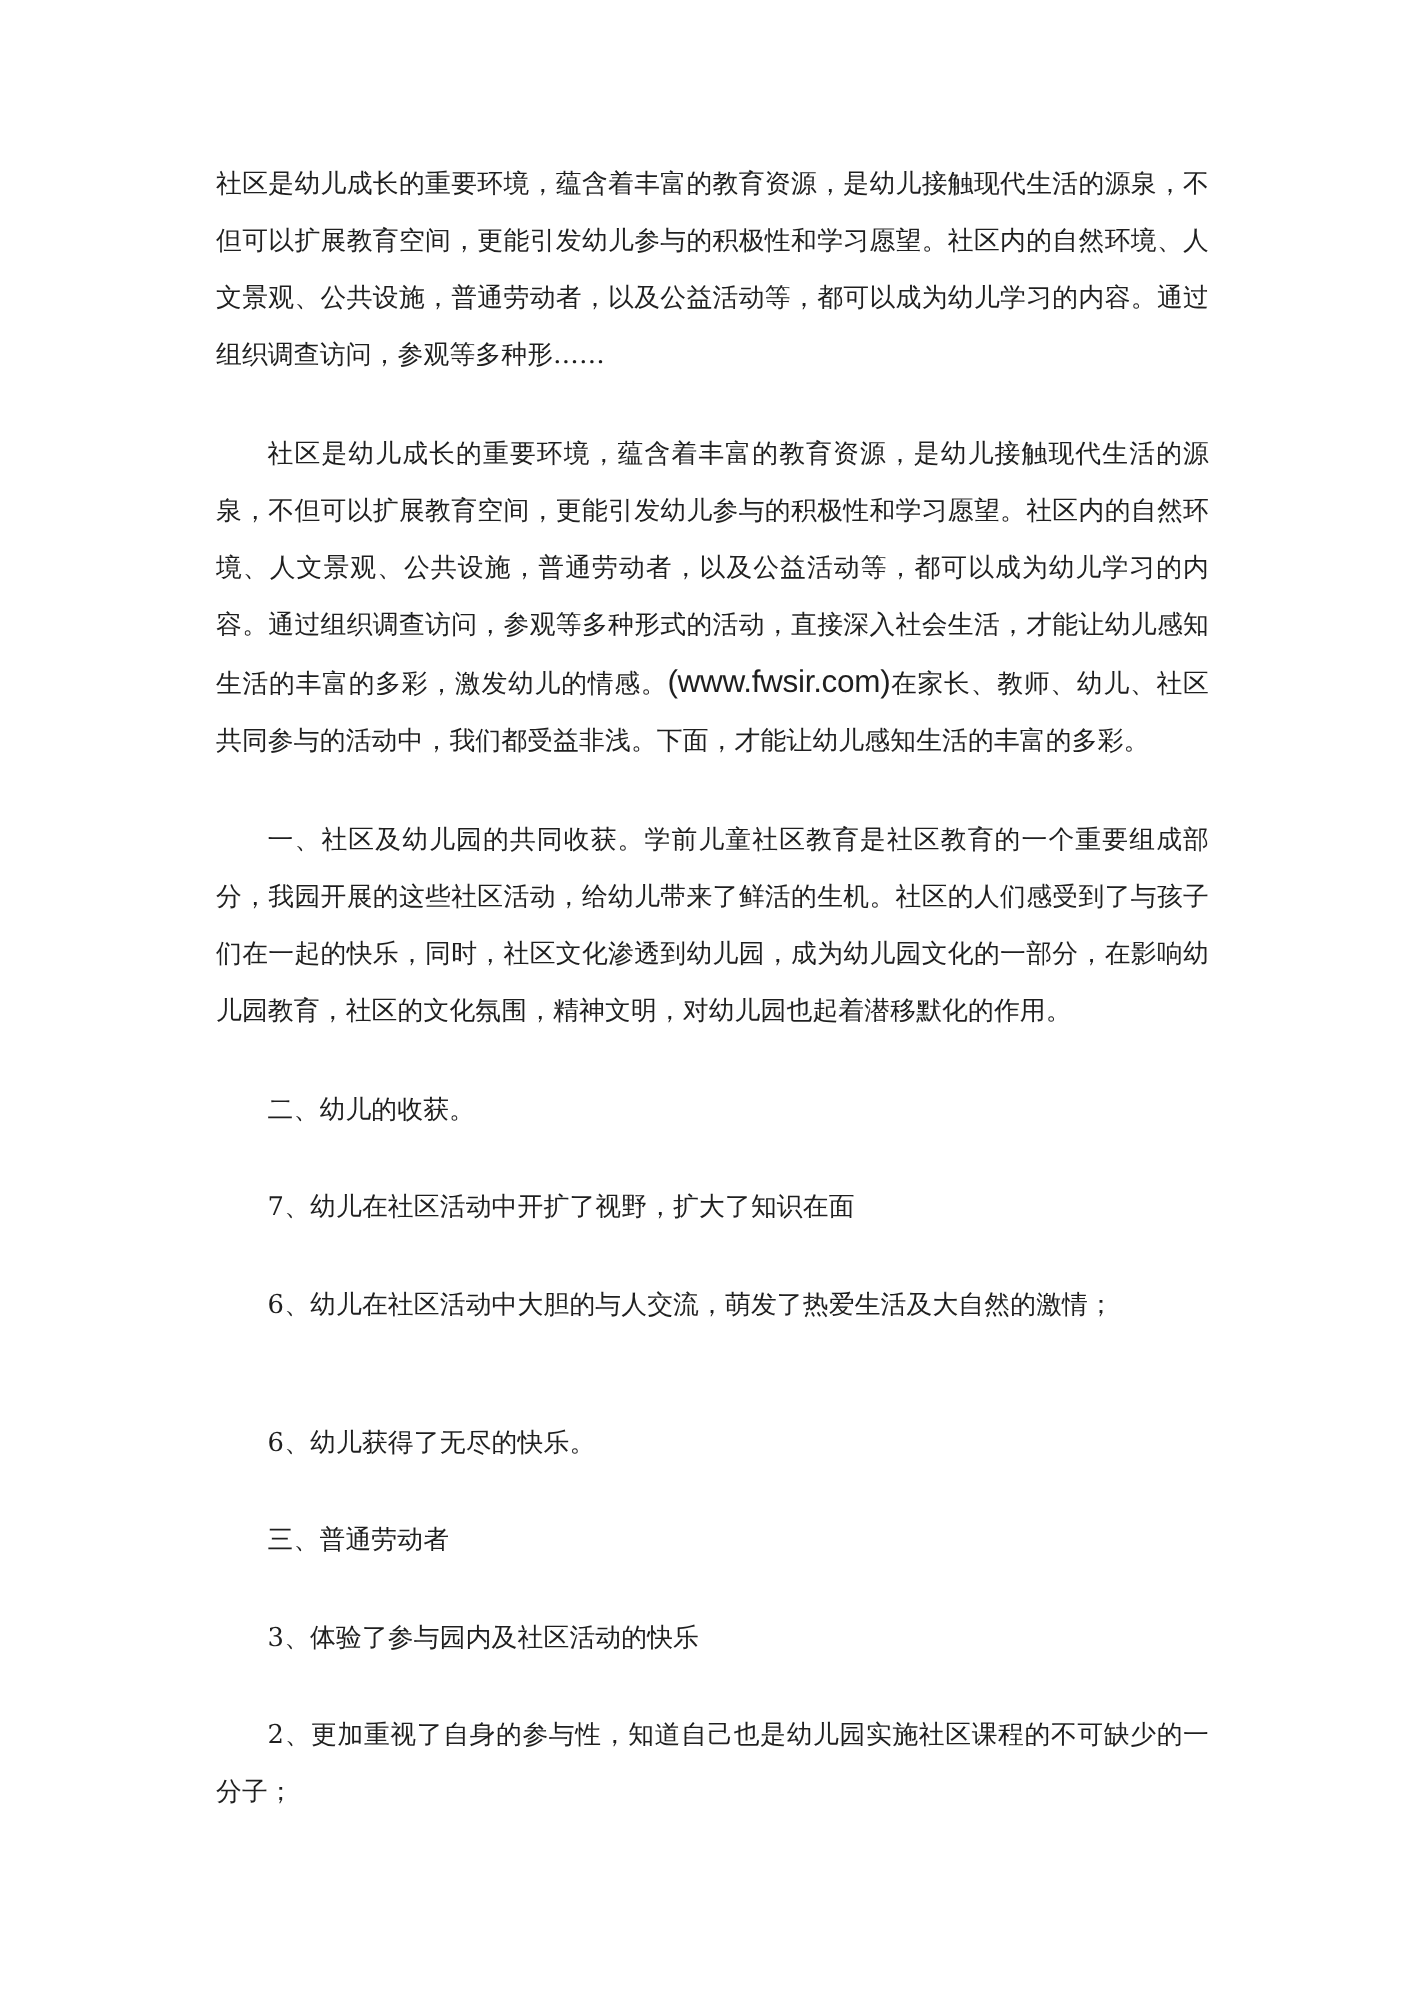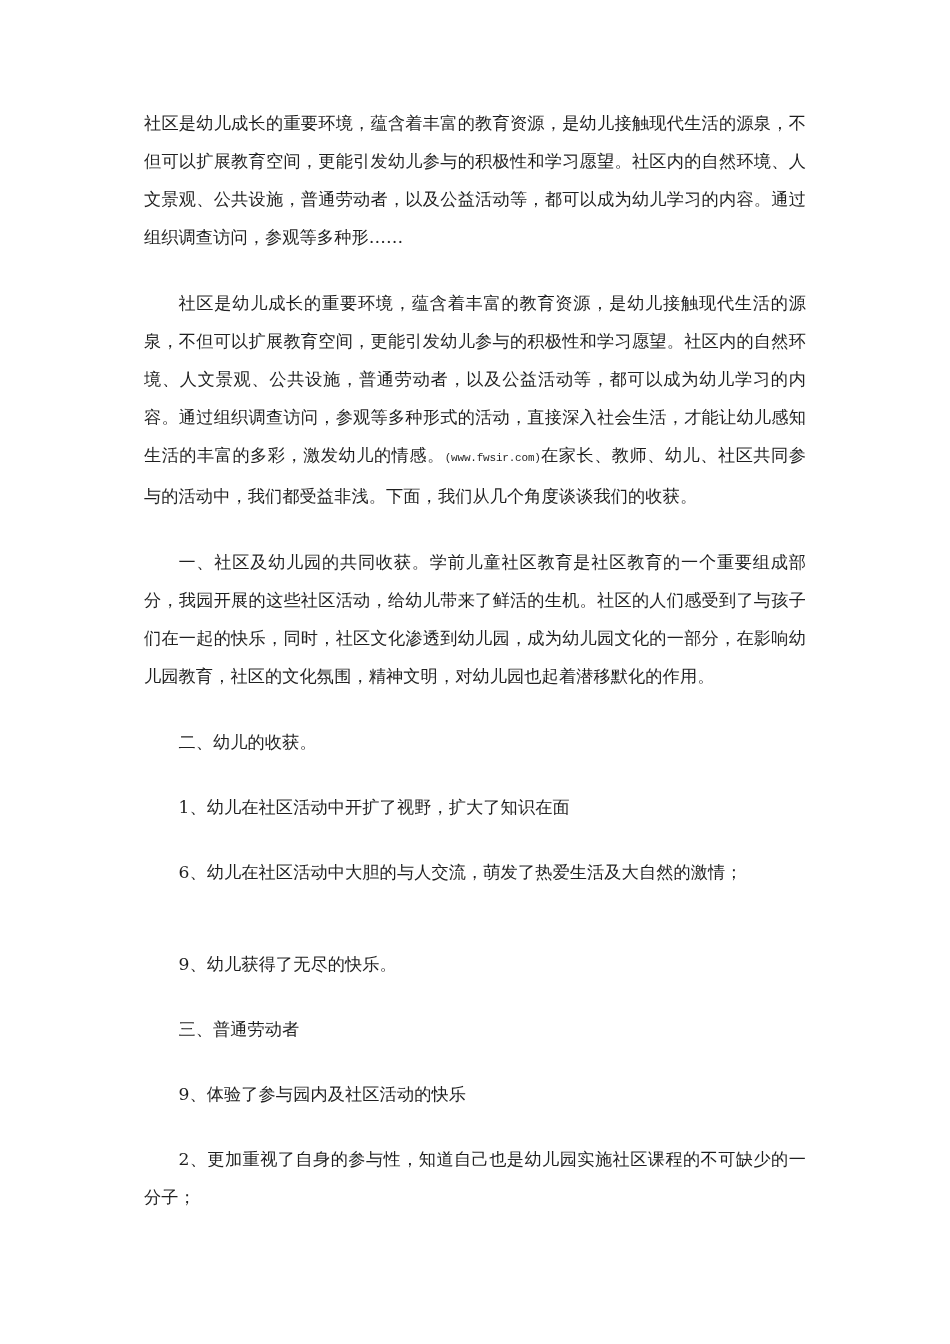--- a/index.html
+++ b/index.html
@@ -38,66 +38,66 @@
   .block.indent {
     text-indent: 2em;
   }
   .block.flush {
     text-indent: 0;
   }
   
   .gap-para   { height: 28px; }
   .gap-item   { height: 27px; }
   .url {
-    font-family: Liberation Mono, monospace;
-    font-size: 11px;
+    font-family: Liberation Sans, sans-serif;
+    font-size: 21px;
     letter-spacing: -0.2px;
   }
 </style>
 </head>
 <body>
 
 <div id="page">
   <div id="content">
 
     <p class="block flush">社区是幼儿成长的重要环境，蕴含着丰富的教育资源，是幼儿接触现代生活的源泉，不但可以扩展教育空间，更能引发幼儿参与的积极性和学习愿望。社区内的自然环境、人文景观、公共设施，普通劳动者，以及公益活动等，都可以成为幼儿学习的内容。通过组织调查访问，参观等多种形……</p>
 
     <div class="gap-para"></div>
 
-    <p class="block indent"><span>社区是幼儿成长的重要环境，蕴含着丰富的教育资源，是幼儿接触现代生活的源泉，不但可以扩展教育空间，更能引发幼儿参与的积极性和学习愿望。社区内的自然环境、人文景观、公共设施，普通劳动者，以及公益活动等，都可以成为幼儿学习的内容。通过组织调查访问，参观等多种形式的活动，直接深入社会生活，才能让幼儿感知生活的丰富的多彩，激发幼儿的情感。</span><span class="url">(www.fwsir.com)</span><span>在家长、教师、幼儿、社区共同参与的活动中，我们都受益非浅。下面，我们从几个角度谈谈我们的收获。</span></p>
+    <p class="block indent"><span>社区是幼儿成长的重要环境，蕴含着丰富的教育资源，是幼儿接触现代生活的源泉，不但可以扩展教育空间，更能引发幼儿参与的积极性和学习愿望。社区内的自然环境、人文景观、公共设施，普通劳动者，以及公益活动等，都可以成为幼儿学习的内容。通过组织调查访问，参观等多种形式的活动，直接深入社会生活，才能让幼儿感知生活的丰富的多彩，激发幼儿的情感。</span><span class="url">(www.fwsir.com)</span><span>在家长、教师、幼儿、社区共同参与的活动中，我们都受益非浅。下面，才能让幼儿感知生活的丰富的多彩。</span></p>
 
     <div class="gap-para"></div>
 
     <p class="block indent">一、社区及幼儿园的共同收获。学前儿童社区教育是社区教育的一个重要组成部分，我园开展的这些社区活动，给幼儿带来了鲜活的生机。社区的人们感受到了与孩子们在一起的快乐，同时，社区文化渗透到幼儿园，成为幼儿园文化的一部分，在影响幼儿园教育，社区的文化氛围，精神文明，对幼儿园也起着潜移默化的作用。</p>
 
     <div class="gap-para"></div>
 
     <p class="block indent">二、幼儿的收获。</p>
 
     <div class="gap-item"></div>
 
-    <p class="block indent">1、幼儿在社区活动中开扩了视野，扩大了知识在面</p>
+    <p class="block indent">7、幼儿在社区活动中开扩了视野，扩大了知识在面</p>
 
     <div class="gap-item"></div>
 
     <p class="block indent">6、幼儿在社区活动中大胆的与人交流，萌发了热爱生活及大自然的激情；</p>
 
     <div class="gap-item"></div>
 
 
     <div class="gap-item"></div>
 
-    <p class="block indent">9、幼儿获得了无尽的快乐。</p>
+    <p class="block indent">6、幼儿获得了无尽的快乐。</p>
 
     <div class="gap-item"></div>
 
     <p class="block indent">三、普通劳动者</p>
 
     <div class="gap-item"></div>
 
-    <p class="block indent">9、体验了参与园内及社区活动的快乐</p>
+    <p class="block indent">3、体验了参与园内及社区活动的快乐</p>
 
     <div class="gap-item"></div>
 
     <p class="block indent">2、更加重视了自身的参与性，知道自己也是幼儿园实施社区课程的不可缺少的一分子；</p>
 
   </div>
 </div>
 
 </body></html>

